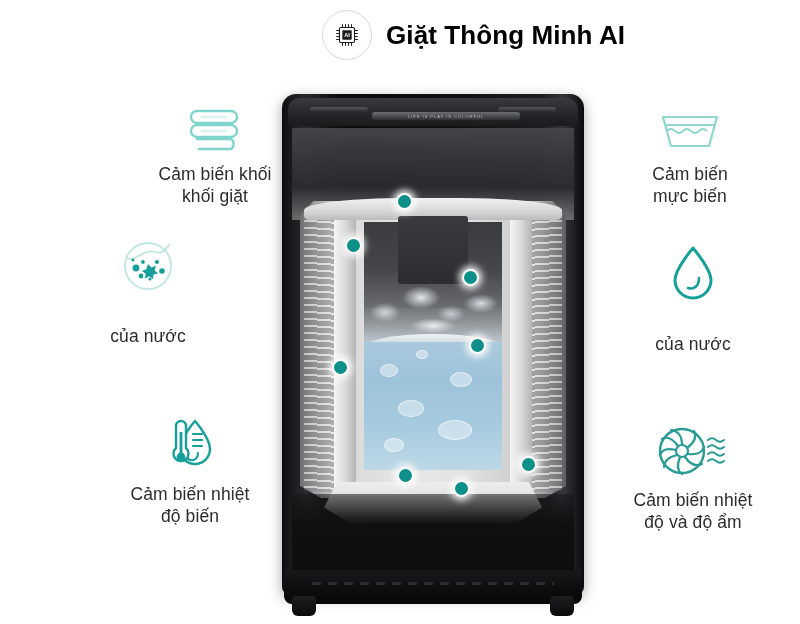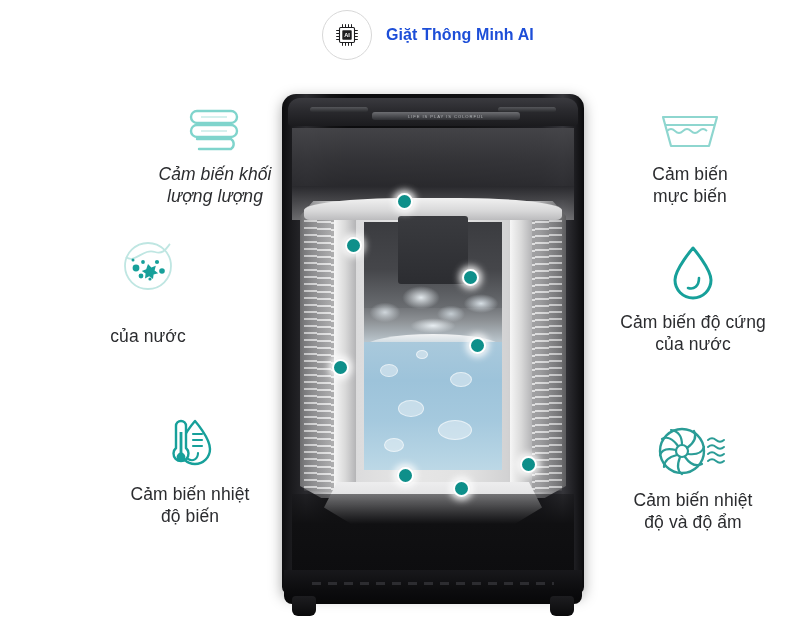--- a/index.html
+++ b/index.html
@@ -19,23 +19,23 @@
     display: flex; align-items: center; gap: 14px;
   }
   .chip-circle {
     width: 50px; height: 50px; border-radius: 50%;
     border: 1px solid #d8d8d8;
     background: #fff;
     display: flex; align-items: center; justify-content: center;
     flex: none;
   }
   .header-title {
-    font-size: 16px;
+    font-size: 26px;
     font-weight: bold;
-    color: #1d4ed8;
+    color: #000000;
     letter-spacing: 0.1px;
     white-space: nowrap;
   }
 
   
   .machine { position: absolute; left: 268px; top: 90px; width: 330px; height: 528px; }
 
   .body-shell {
     position: absolute; left: 14px; top: 4px; width: 302px; height: 500px;
     border-radius: 14px 14px 7px 7px;
@@ -207,21 +207,21 @@
     height: 62px; display: flex; align-items: flex-end; justify-content: center;
   }
   .sensor .label {
     margin-top: 9px;
     text-align: center;
     font-size: 17.5px;
     line-height: 1.28;
     color: #2b2c2f;
     letter-spacing: 0.1px;
   }
-  .s-weight { left: 110px;  top: 92px; font-style: italic;  }
+  .s-weight { left: 110px;  top: 92px;  }
   .s-turbid { left: 43px;   top: 232px; }
   .s-wtemp  { left: 85px;   top: 412px; }
   .s-level  { left: 585px;  top: 92px;  }
   .s-hard   { left: 588px;  top: 240px; }
   .s-humid  { left: 588px;  top: 418px; }
 </style>
 </head>
 <body>
 
 <div id="stage">
@@ -321,21 +321,21 @@
           <path d="M10 35 H44 A6 6 0 0 1 44 45 H12"></path>
         </g>
         <g fill="none" stroke="#b9e7e2" stroke-width="1.2">
           <line x1="14" y1="13" x2="40" y2="13"></line>
           <line x1="14" y1="27" x2="40" y2="27"></line>
         </g>
       </svg>
     </div>
     <div class="label">
       <span>Cảm biến khối</span><br>
-      <span>lượng lượng</span>
+      <span>khối giặt</span>
     </div>
   </div>
 
   <div class="sensor s-turbid">
     <div class="icon-wrap">
       <svg width="58" height="56" viewBox="0 0 58 56" aria-hidden="true">
         <circle cx="29" cy="28" r="23" fill="#ffffff" stroke="#bfe6e2" stroke-width="1.8"></circle>
         <path d="M7 19 C16 26 24 10 36 14 C45 17 48 9 51 6" fill="none" stroke="#bfe6e2" stroke-width="1.8"></path>
         <g fill="#17a09a">
           <circle cx="17" cy="30" r="3.4"></circle>
@@ -391,21 +391,21 @@
   </div>
 
   <div class="sensor s-hard">
     <div class="icon-wrap">
       <svg width="48" height="58" viewBox="0 0 48 58" aria-hidden="true">
         <path d="M24 4 C24 4 42 25 42 36 A18 18 0 0 1 6 36 C6 25 24 4 24 4 Z" fill="none" stroke="#17a09a" stroke-width="3" stroke-linejoin="round"></path>
         <path d="M30 34 C30 42 25 46 19 44" fill="none" stroke="#17a09a" stroke-width="2.6" stroke-linecap="round"></path>
       </svg>
     </div>
     <div class="label">
-      <span>Cảm biến độ cứng</span><br>
+      <br>
       <span>của nước</span>
     </div>
   </div>
 
   <div class="sensor s-humid">
     <div class="icon-wrap">
       <svg width="74" height="56" viewBox="0 0 74 56" aria-hidden="true">
         <circle cx="26" cy="27" r="22" fill="none" stroke="#2a9c96" stroke-width="2.4"></circle>
         <circle cx="26" cy="27" r="6" fill="none" stroke="#2a9c96" stroke-width="2.2"></circle>
         <g fill="none" stroke="#2a9c96" stroke-width="2.2" stroke-linecap="round">

